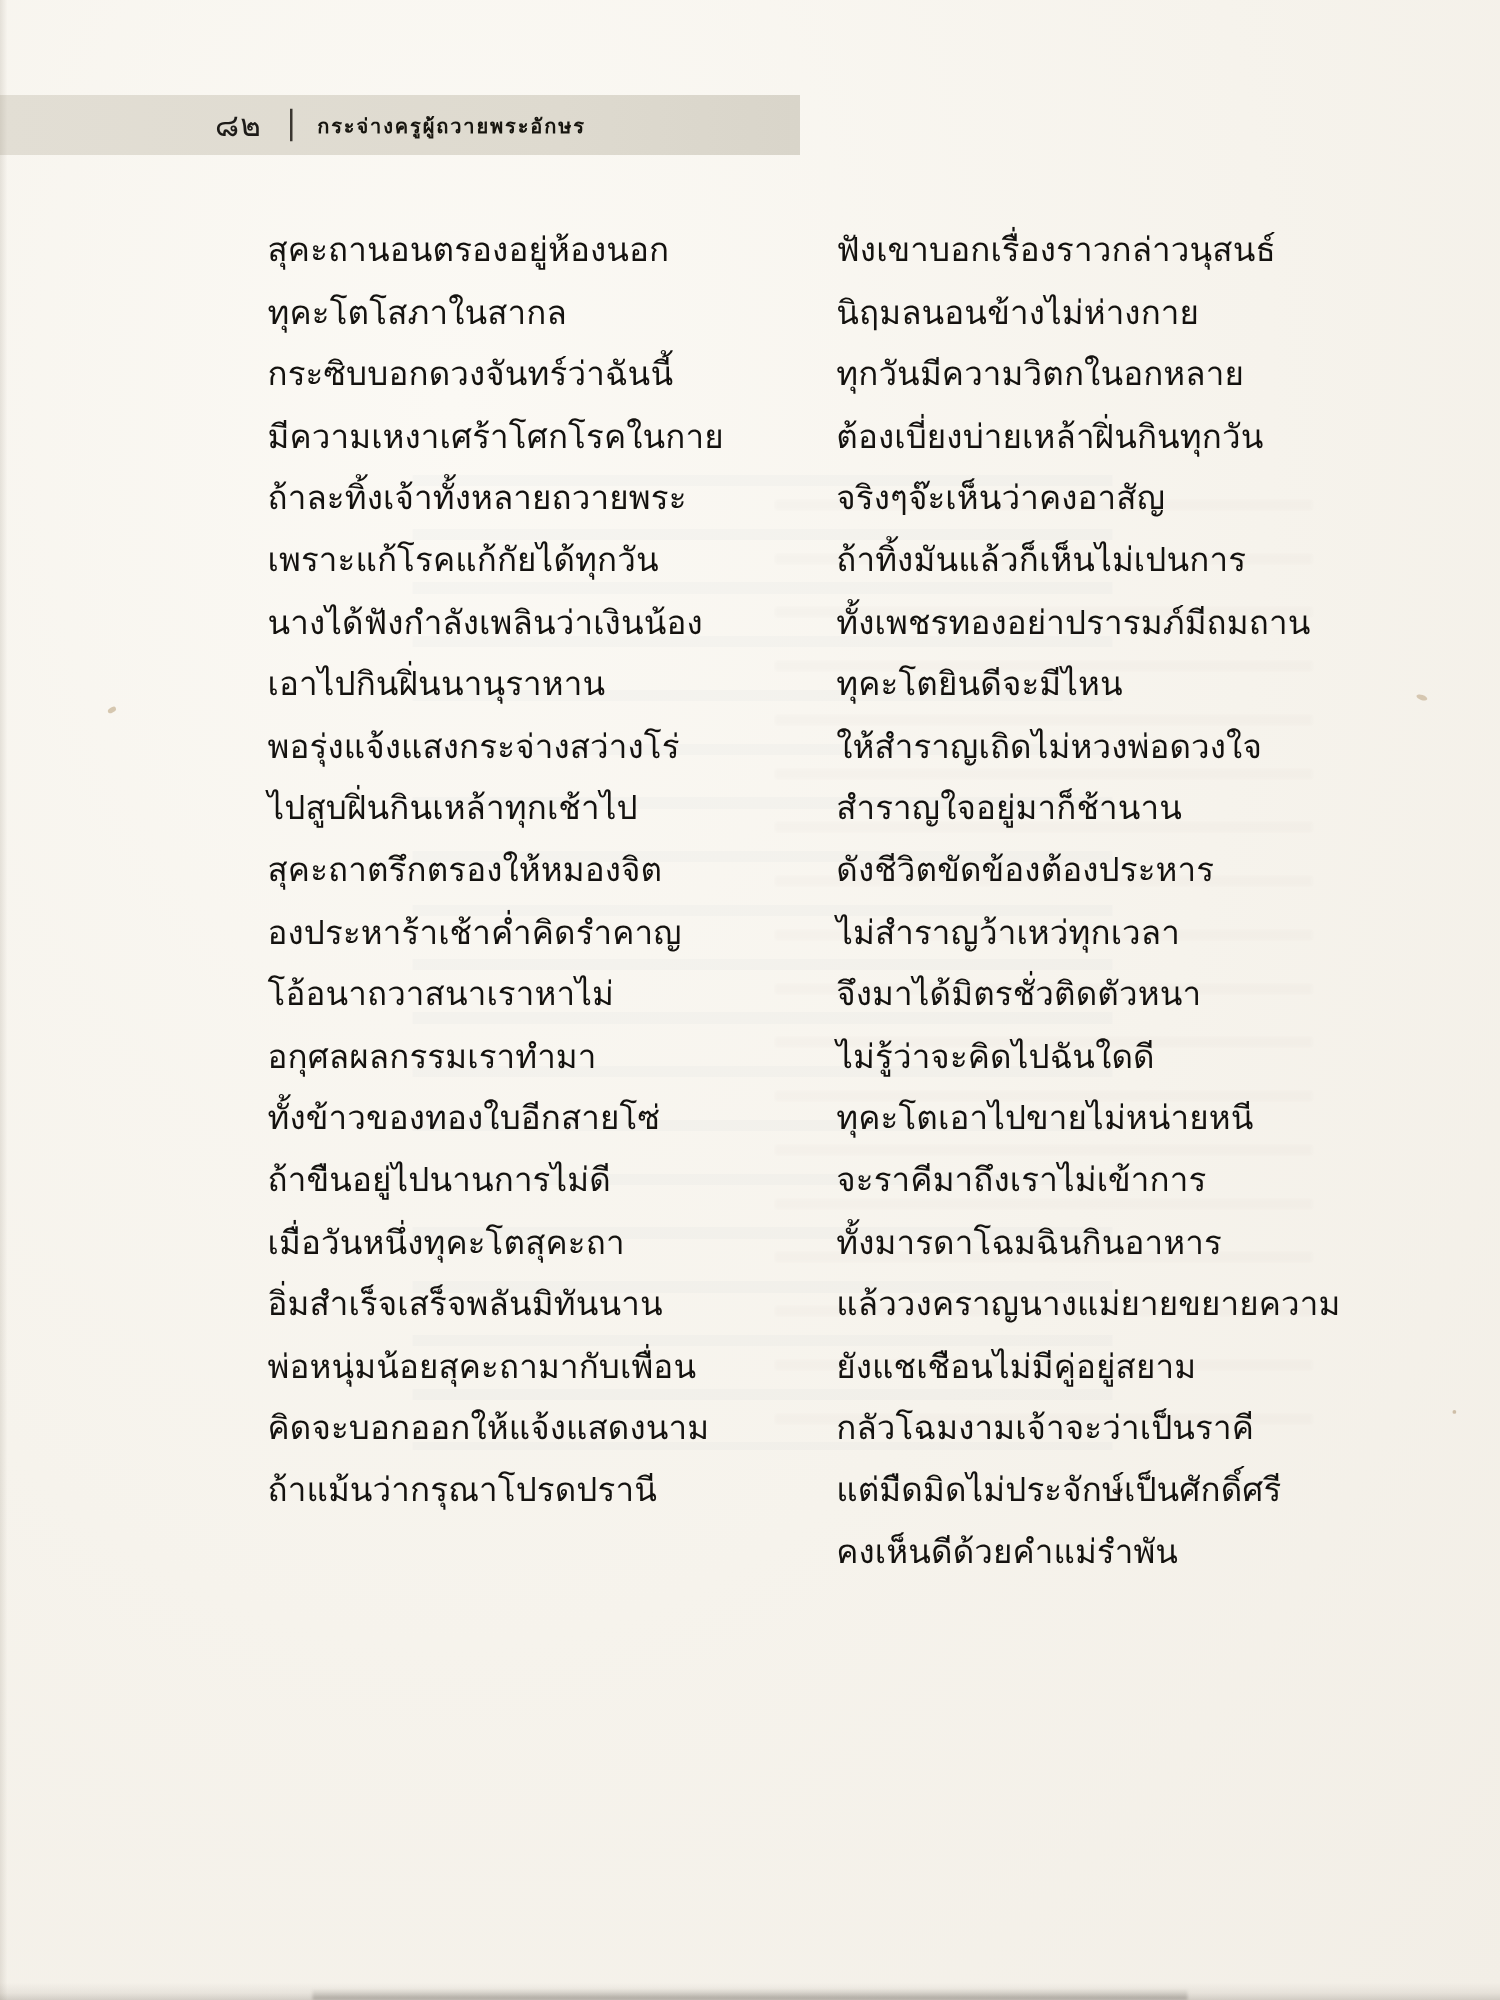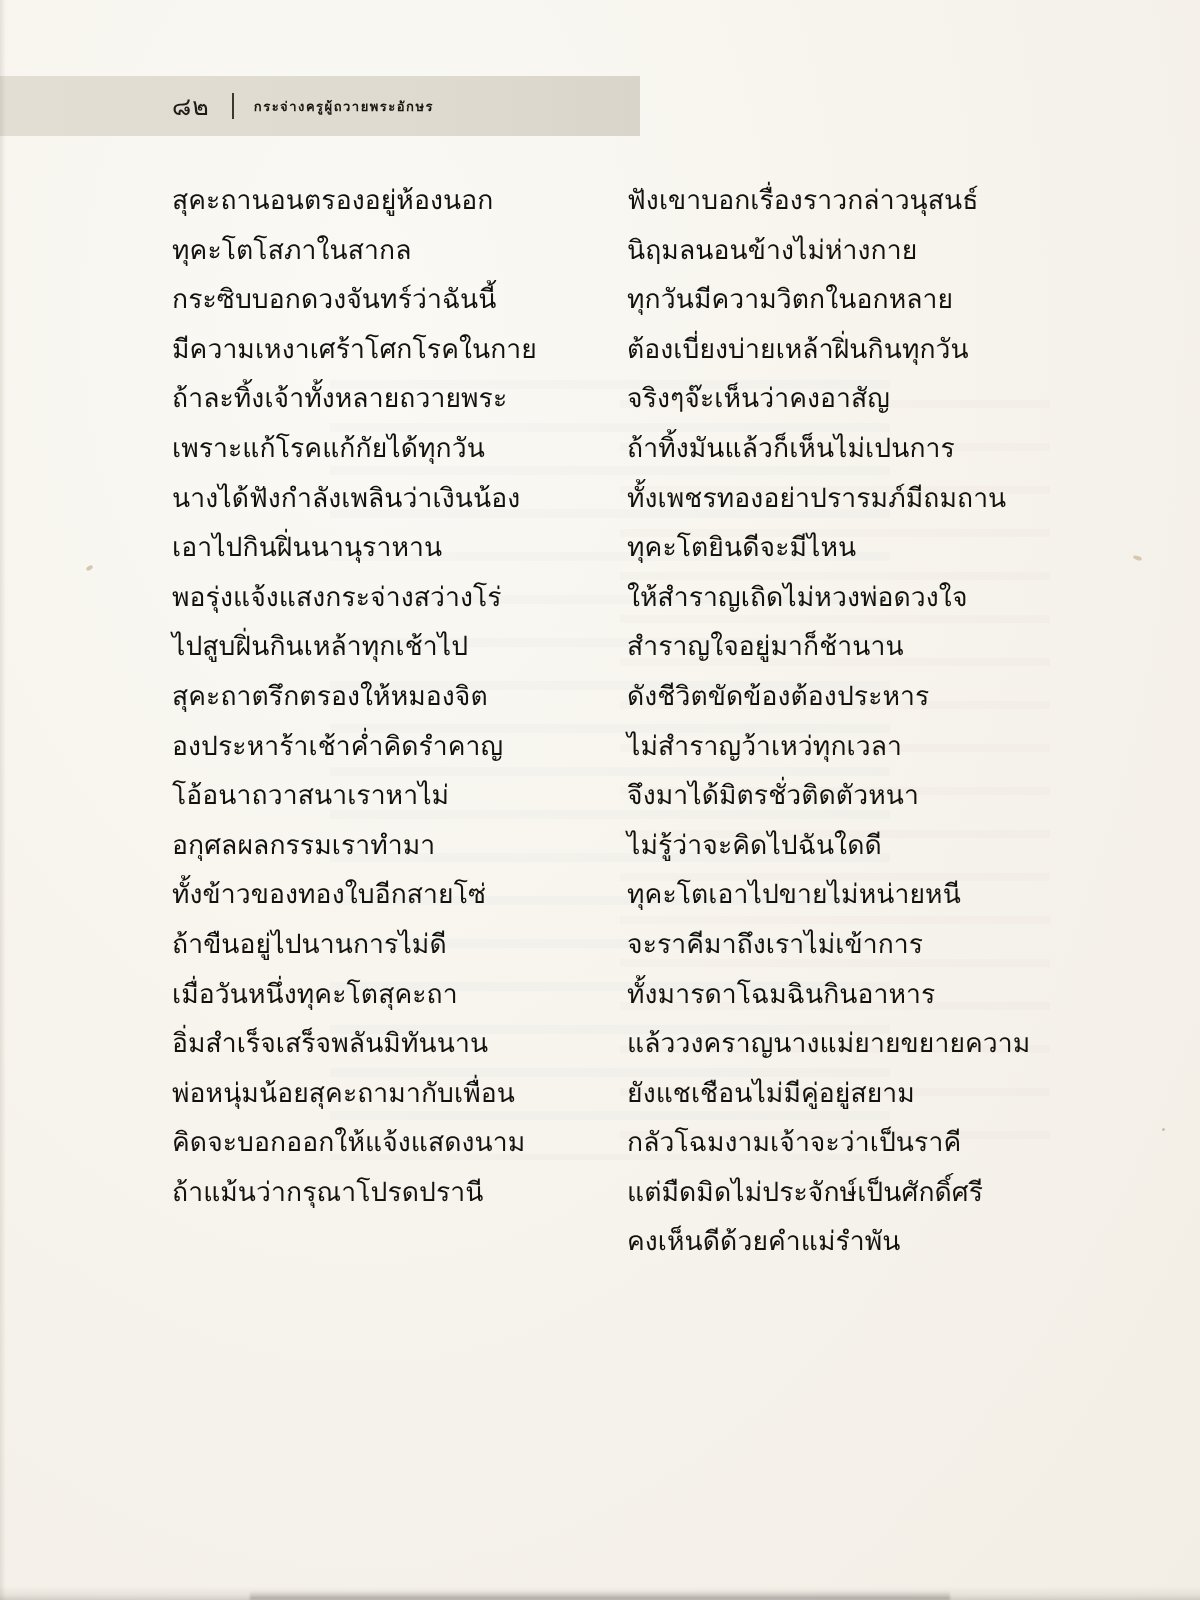--- a/index.html
+++ b/index.html
@@ -60,42 +60,42 @@
     filter: blur(0.7px);
     pointer-events: none;
   }
 
   
   .header-band {
     position: absolute;
     left: 0;
     top: 76px;
     width: 640px;
-    height: 60px;
+    height: 48px;
     background: linear-gradient(to right, #e2ded4 0%, #dedacf 70%, #d9d5ca 100%);
     display: flex;
     align-items: center;
   }
   .folio {
     margin-left: 172px;
     font-family: "DejaVu Sans", sans-serif;
     font-size: 25px;
     color: #1d1b18;
     letter-spacing: 1px;
     line-height: 1;
   }
   .folio-sep {
     margin: 0 20px 0 22px;
     width: 2px;
     height: 26px;
     background: #3a3630;
   }
   .running-title {
     font-family: "DejaVu Sans", sans-serif;
-    font-size: 13px;
+    font-size: 16px;
     font-weight: bold;
     color: #17150f;
     letter-spacing: 1.5px;
     white-space: nowrap;
   }
 
   
   .poem {
     position: absolute;
     left: 0;
@@ -111,20 +111,21 @@
     display: flex;
     flex-direction: column;
   }
   .verse-line {
     font-family: Liberation Serif, serif;
     font-size: 26.5px;
     line-height: 49.6px;
     color: #14120f;
     white-space: nowrap;
     letter-spacing: 0.1px;
+    margin-left: 42px;
   }
 
   
   .speck {
     position: absolute;
     background: #c9b79a;
     opacity: 0.75;
     pointer-events: none;
   }
   .speck.s1 { left: 86px;  top: 566px; width: 7px; height: 4px; border-radius: 60% 40% 50% 50%; transform: rotate(-28deg); }

